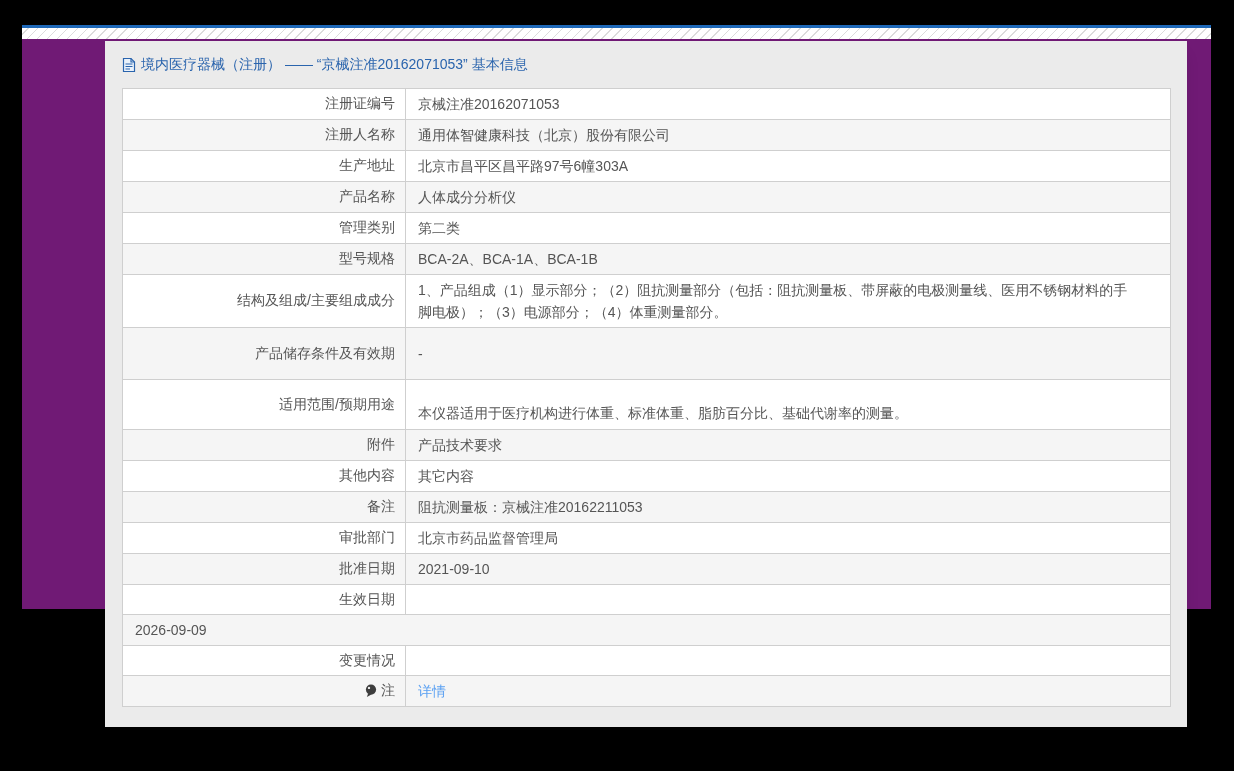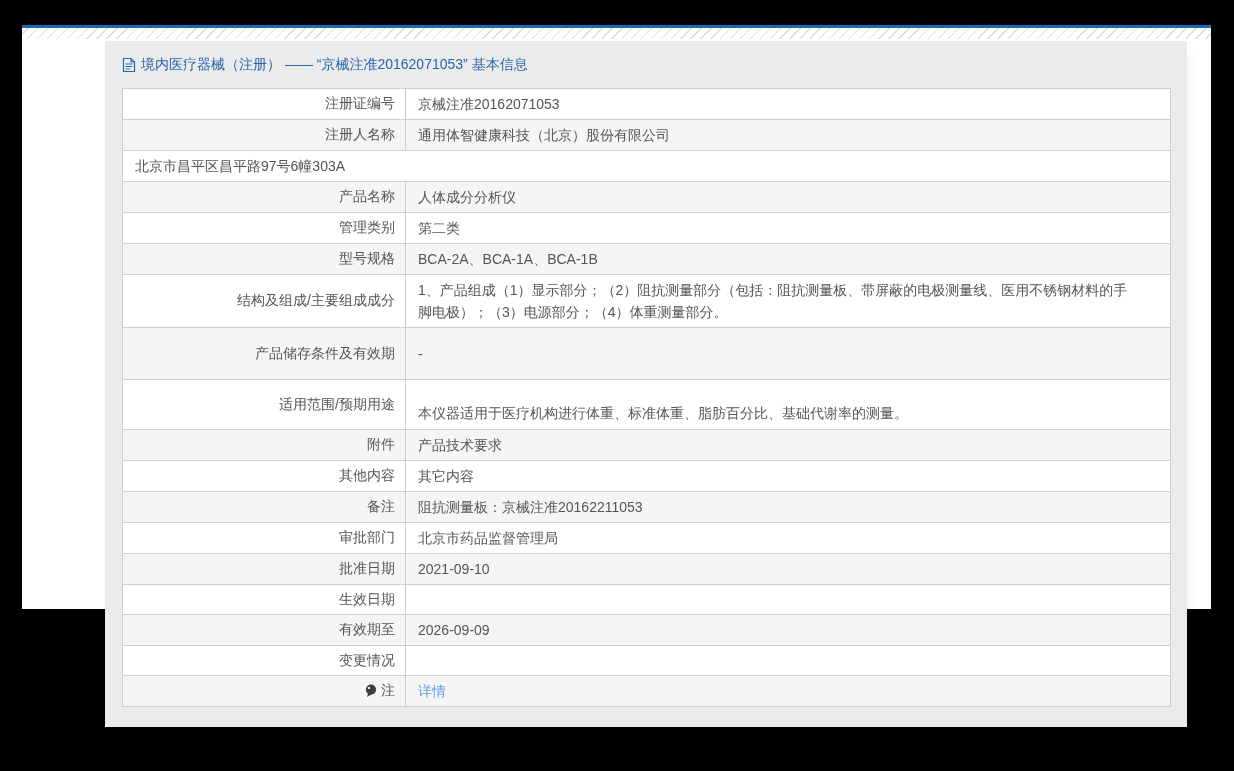--- a/index.html
+++ b/index.html
@@ -7,21 +7,21 @@
   body {
     background:#000;
     position:relative;
     overflow:hidden;
     font-family:"Liberation Sans", sans-serif;
   }
   .page {
     position:absolute;
     left:22px; top:25px;
     width:1189px; height:584px;
-    background:#ffffff;
+    background:#701a75;
   }
   .top-line {
     height:3px;
     width:100%;
     background:#1e68b8;
   }
   .hatch {
     height:11px;
     width:100%;
     background:repeating-linear-gradient(135deg,
@@ -123,20 +123,23 @@
     <div class="cell-label">
             <span class="label-text">注册人名称</span>
           </div>
     <div class="cell-value">
             <span class="value-text">通用体智健康科技（北京）股份有限公司</span>
           </div>
   </div>
 
 
   <div class="row">
+    <div class="cell-label">
+            <span class="label-text">生产地址</span>
+          </div>
     <div class="cell-value">
             <span class="value-text">北京市昌平区昌平路97号6幢303A</span>
           </div>
   </div>
 
   <div class="row">
     <div class="cell-label">
             <span class="label-text">产品名称</span>
           </div>
     <div class="cell-value">
@@ -237,23 +240,20 @@
   <div class="row">
     <div class="cell-label">
             <span class="label-text">生效日期</span>
           </div>
     <div class="cell-value">
             <span class="value-text"></span>
           </div>
   </div>
 
   <div class="row">
-    <div class="cell-label">
-            <span class="label-text">有效期至</span>
-          </div>
     <div class="cell-value">
             <span class="value-text">2026-09-09</span>
           </div>
   </div>
 
   <div class="row">
     <div class="cell-label">
             <span class="label-text">变更情况</span>
           </div>
     <div class="cell-value">

